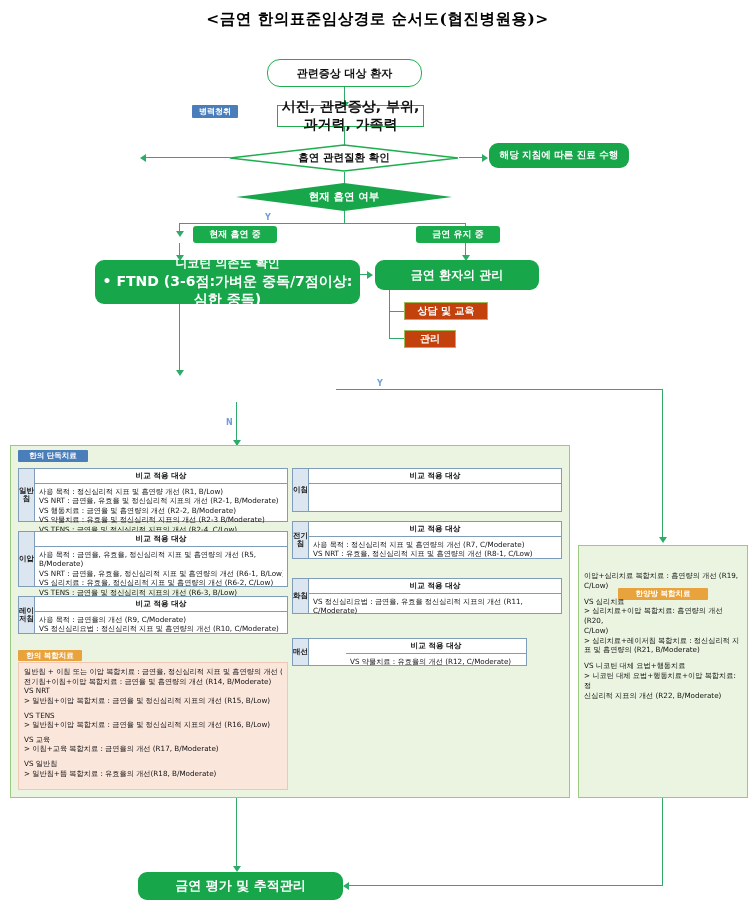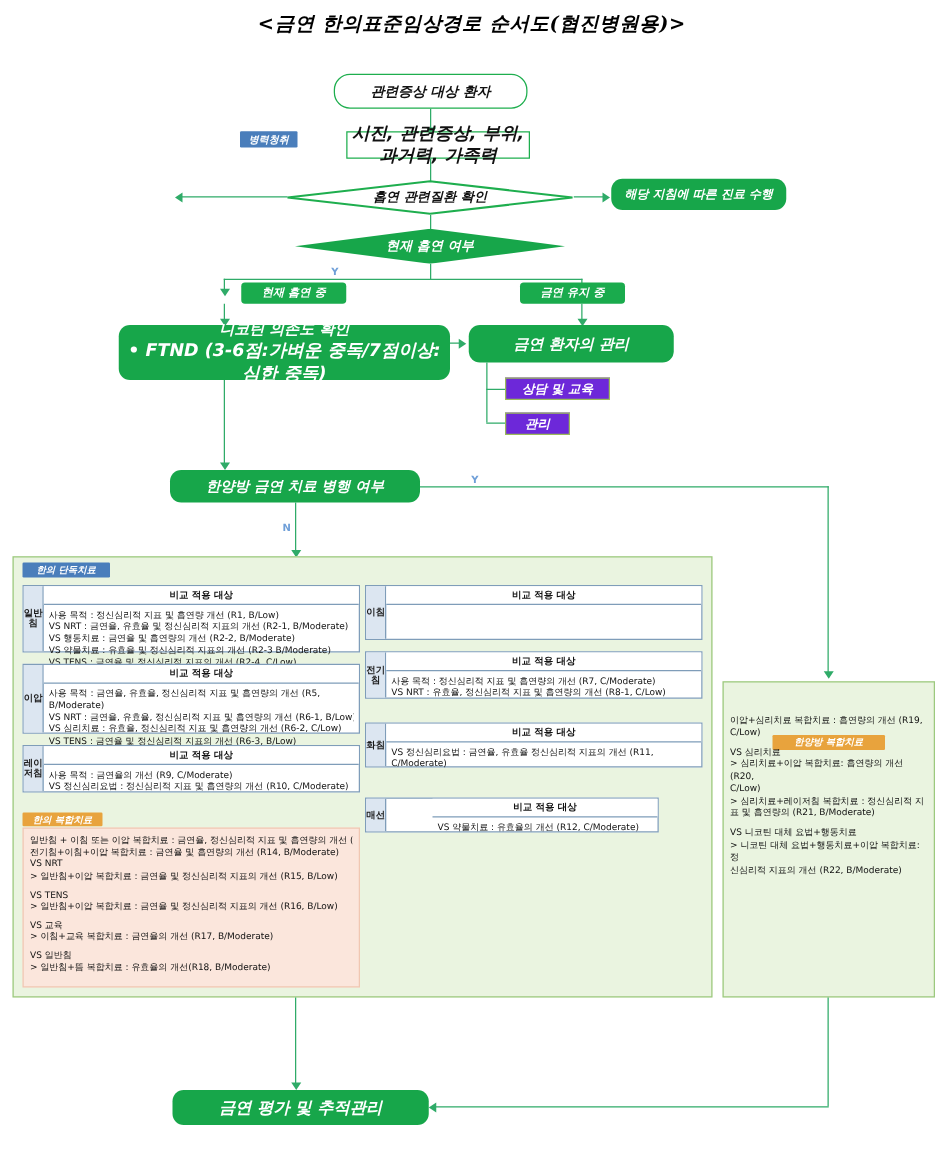--- a/index.html
+++ b/index.html
@@ -5,21 +5,21 @@
   html,body{margin:0;padding:0;}
   body{
     width:755px;height:923px;
     background:#ffffff;
     font-family:"DejaVu Sans","Liberation Sans",sans-serif;
     position:relative;
     overflow:hidden;
     color:#111;
   }
   #stage{position:absolute;left:0;top:0;width:755px;height:923px;}
-  .abs{position:absolute;box-sizing:border-box;font-style:italic;}
+  .abs{position:absolute;box-sizing:border-box;}
 
   
   #title{
     left:0;top:9px;width:755px;text-align:center;
     font-size:15.5px;font-weight:bold;letter-spacing:0.5px;
     font-family:"DejaVu Serif","Liberation Serif",serif;
     color:#000;
   }
 
   
@@ -40,21 +40,21 @@
     color:#fff;font-weight:bold;text-align:center;
   }
   .diamond-wrap{display:flex;align-items:center;justify-content:center;}
   .diamond-label{position:relative;z-index:3;font-weight:bold;font-size:10.5px;}
 
   .blue-tag{
     background:#4a7ebb;color:#ffffff;font-size:8px;font-weight:bold;
     display:flex;align-items:center;justify-content:center;border-radius:1px;
   }
   .olive-box{
-    background:#6d28d9;border:1px solid #9bbb59;color:#ffffff;
+    background:#c2410c;border:1px solid #9bbb59;color:#ffffff;
     font-size:10px;font-weight:bold;
     display:flex;align-items:center;justify-content:center;
   }
 
   
   .ln{position:absolute;background:#2fab68;}
   .lnh{height:1.4px;}
   .lnv{width:1.4px;}
   .arrow-d{position:absolute;width:0;height:0;border-left:4px solid transparent;border-right:4px solid transparent;border-top:6px solid #2fab68;}
   .arrow-r{position:absolute;width:0;height:0;border-top:4px solid transparent;border-bottom:4px solid transparent;border-left:6px solid #2fab68;}
@@ -188,21 +188,20 @@
 
   <div class="ln lnv" style="left:389px;top:290px;height:48px;"></div>
   <div class="ln lnh" style="left:389px;top:311px;width:16px;"></div>
   <div class="ln lnh" style="left:389px;top:338px;width:16px;"></div>
   <div class="abs olive-box" style="left:404px;top:302px;width:84px;height:18px;">상담 및 교육</div>
   <div class="abs olive-box" style="left:404px;top:330px;width:52px;height:18px;">관리</div>
 
   <div class="ln lnv" style="left:179px;top:304px;height:68px;"></div>
   <div class="arrow-d" style="left:176px;top:370px;"></div>
 
-  <div class="abs node-green" style="left:136px;top:376px;width:200px;height:26px;font-size:11.5px;">한양방 금연 치료 병행 여부</div>
 
   <div class="ln lnh" style="left:336px;top:389px;width:327px;"></div>
   <div class="yn" style="left:377px;top:379px;">Y</div>
   <div class="ln lnv" style="left:662px;top:389px;height:150px;"></div>
   <div class="arrow-d" style="left:659px;top:537px;"></div>
 
   <div class="ln lnv" style="left:236px;top:402px;height:43px;"></div>
   <div class="yn" style="left:226px;top:418px;">N</div>
   <div class="arrow-d" style="left:233px;top:440px;"></div>
 

